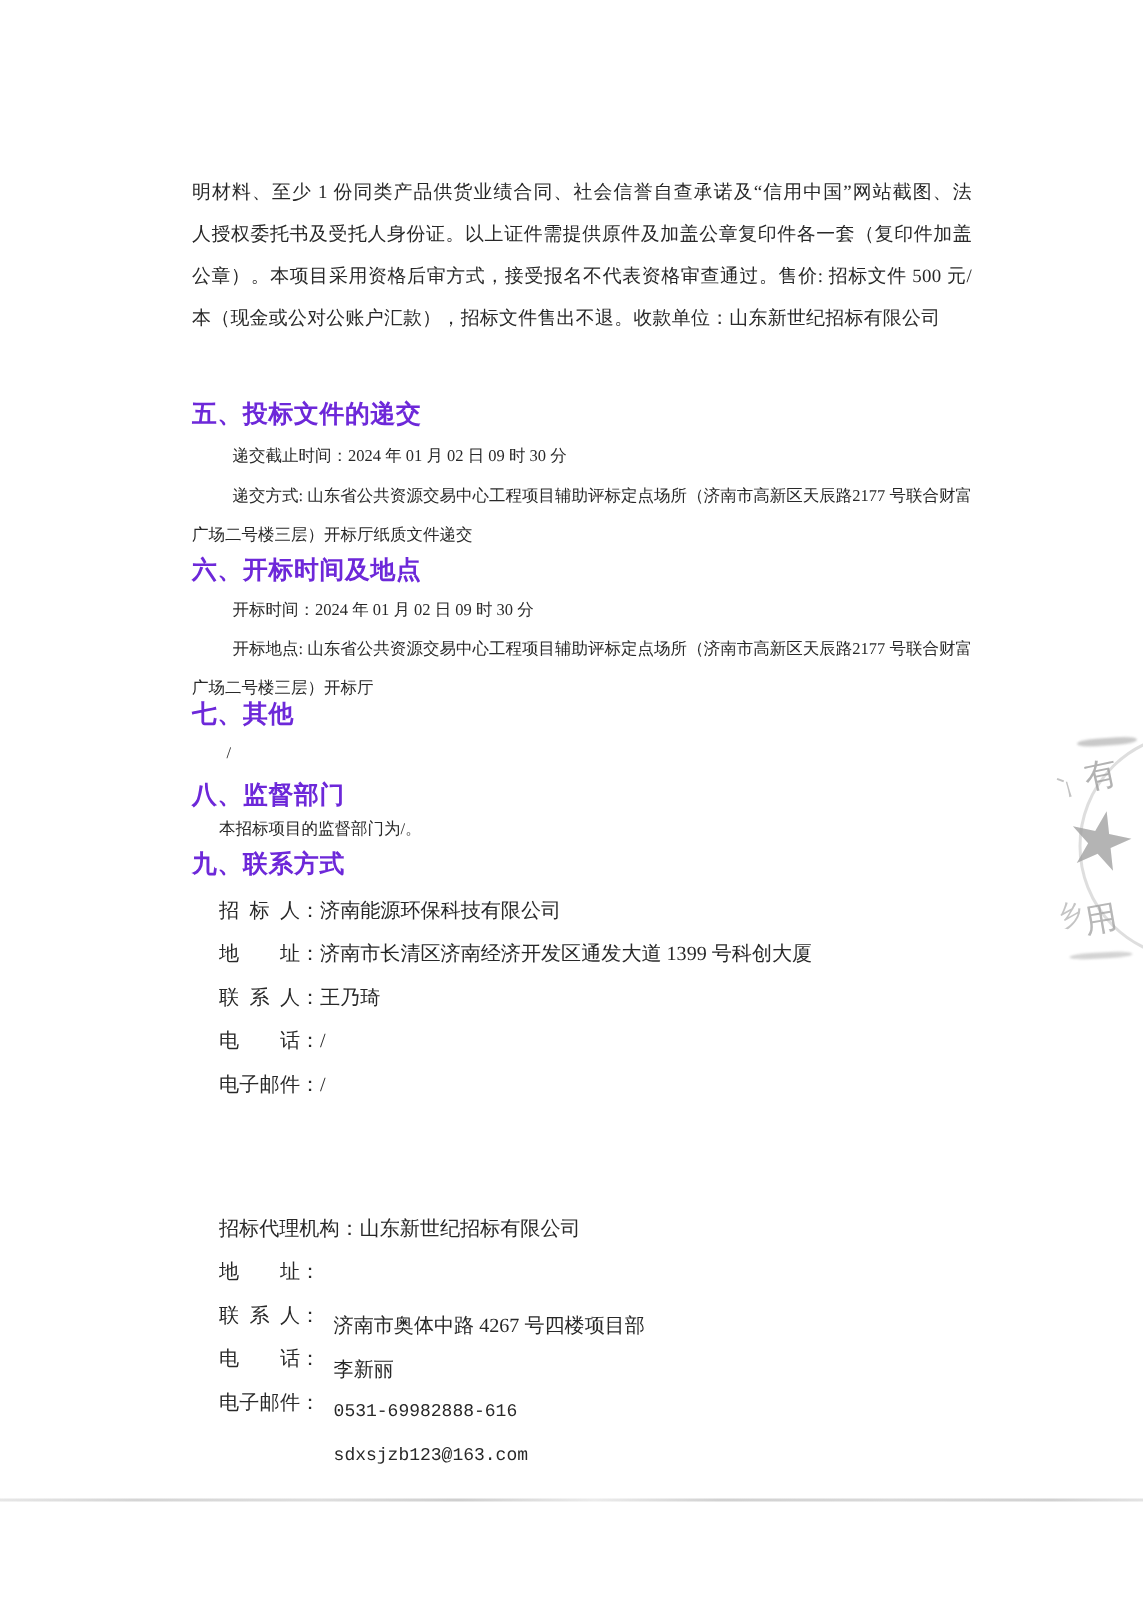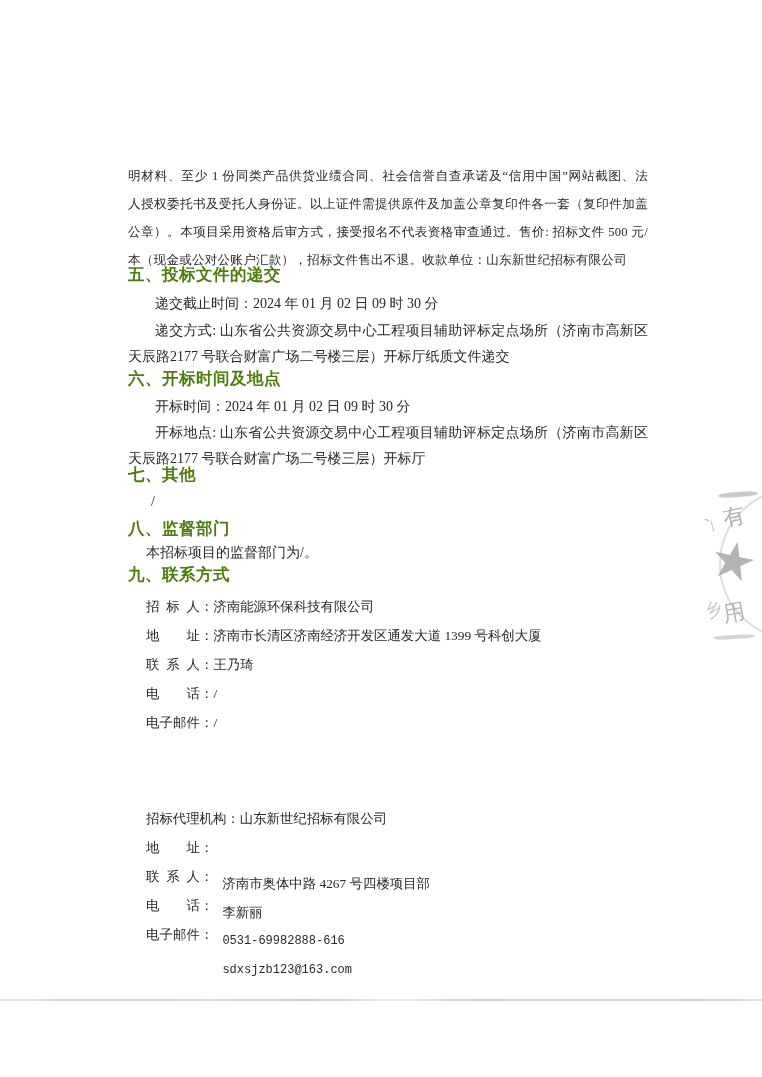--- a/index.html
+++ b/index.html
@@ -19,38 +19,37 @@
     position: absolute;
     left: 128px; top: 0;
     width: 520px; height: 1077px;
   }
   
   .pline {
     position: absolute; left: 0; width: 520px;
     font-size: 12.6px; line-height: 28px;
     letter-spacing: 0.2px;
     white-space: normal;
-    margin-top: 48px;
   }
   .pline.just { text-align: justify; text-align-last: justify; }
   .bodyline {
     position: absolute; left: 0; width: 520px;
-    font-size: 14px; line-height: 26px;
+    font-size: 11px; line-height: 26px;
   }
   .indent2 { padding-left: 27px; }
   .hangindent { text-indent: 27px; text-align: justify; }
   .indent1 { padding-left: 18px; }
   .slash { padding-left: 23px; }
   
   .heading {
     position: absolute; left: 0; width: 520px;
-    font-family: Liberation Mono, monospace;
+    font-family: Liberation Serif, serif;
     font-weight: 700;
     font-size: 16.5px; line-height: 24px;
-    color: #4d7c0f;
+    color: #6d28d9;
     letter-spacing: 0.5px;
   }
   
   .cblock { position: absolute; left: 18px; width: 500px; }
   .crow { height: 29px; line-height: 29px; font-size: 13.4px; white-space: nowrap; }
   .clabel {
     display: inline-block; width: 54px;
     text-align: justify; text-align-last: justify;
     vertical-align: top;
   }

